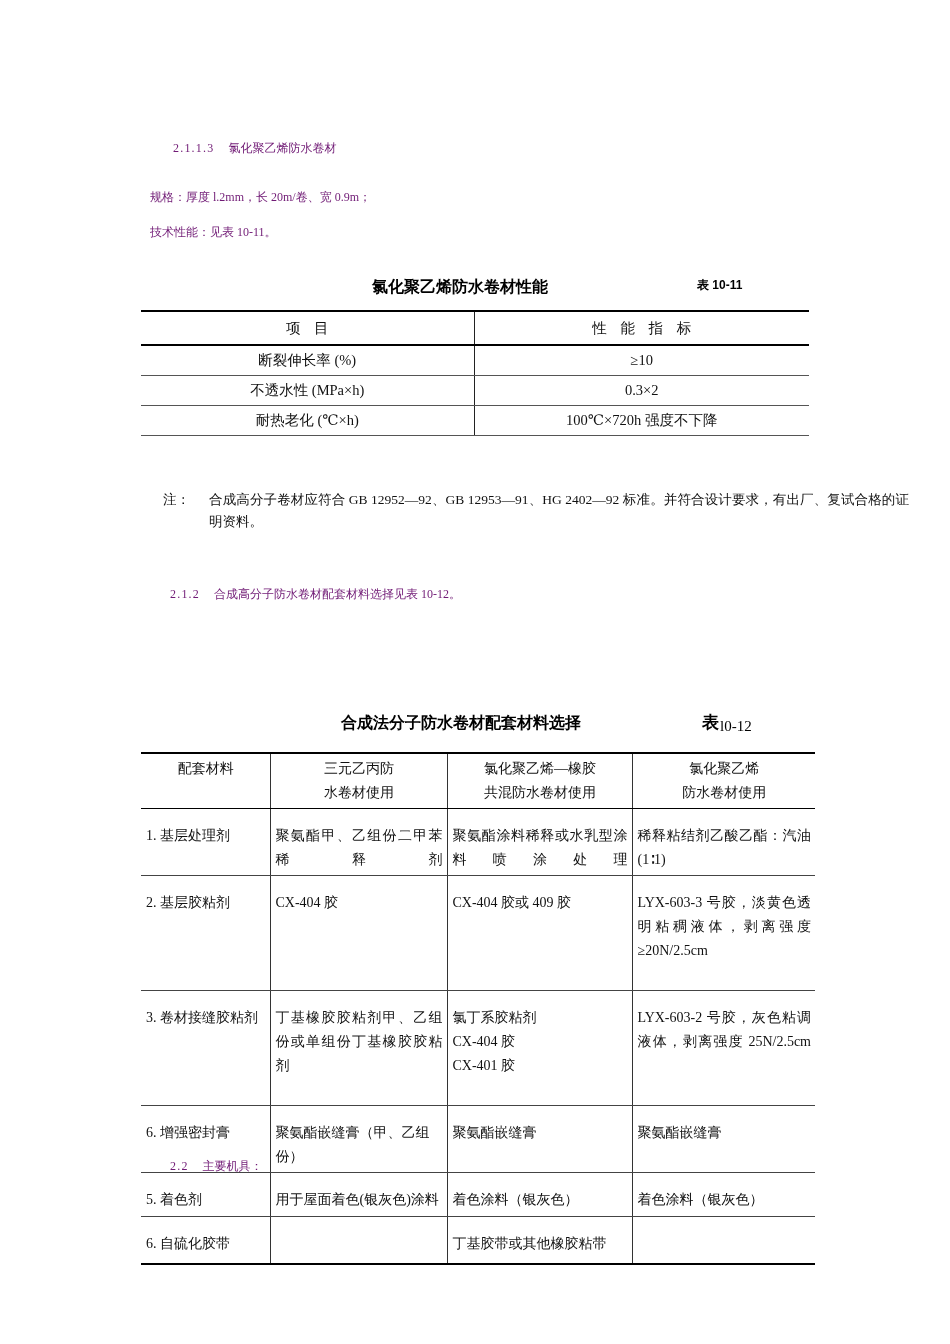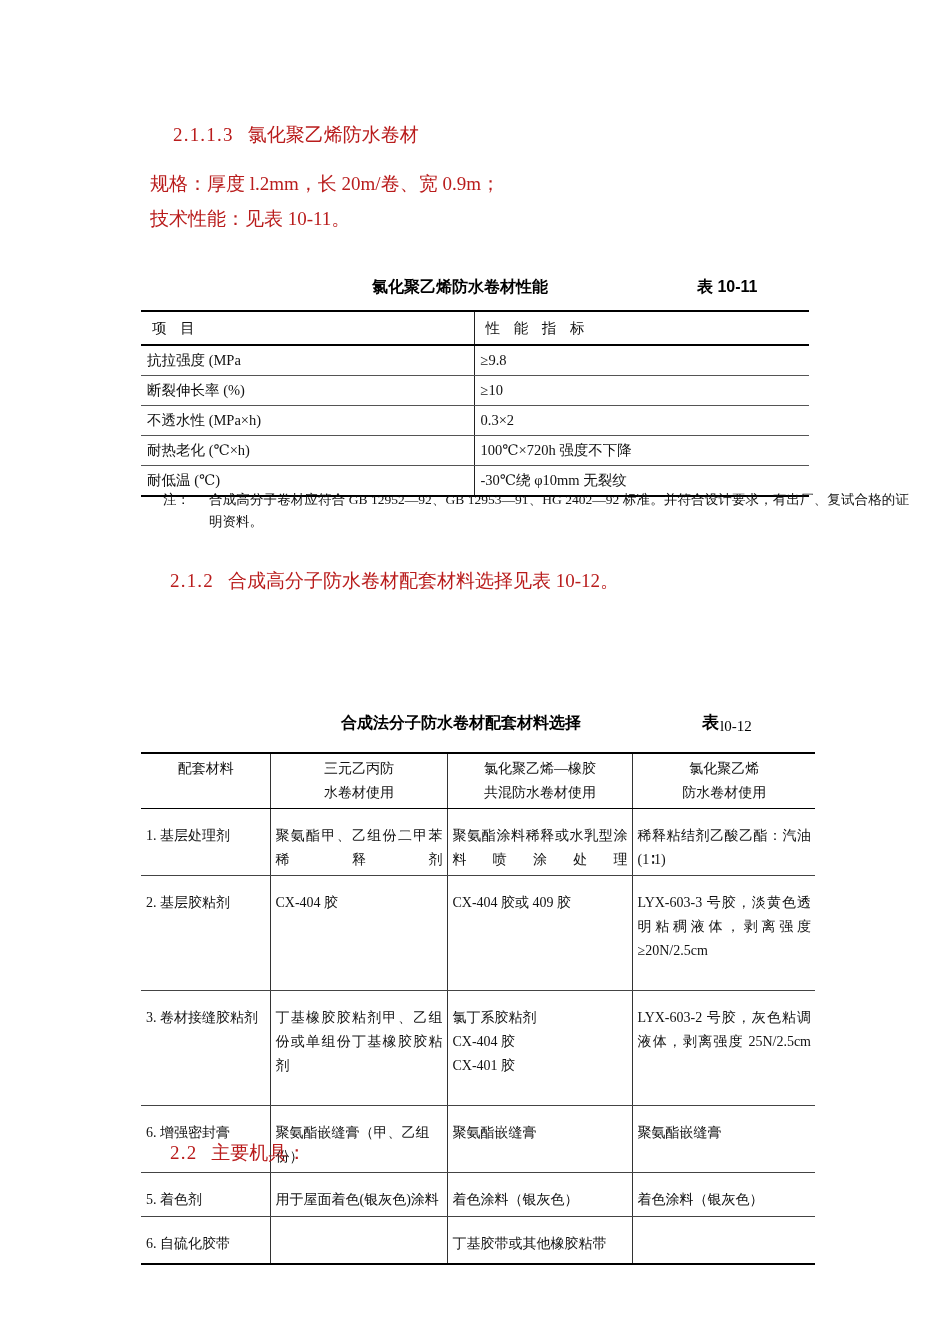--- a/index.html
+++ b/index.html
@@ -18,42 +18,43 @@
   .page {
     position: absolute;
     left: 0; top: 0;
     width: 950px;
     height: 1344px;
   }
 
   
   .para {
     position: absolute;
-    font-size: 19px;
+    font-size: 12px;
     line-height: 1.5;
-    color: #b91c1c;
+    color: #701a75;
     white-space: nowrap;
+    margin-top: 18px;
   }
   .num {
     letter-spacing: 1.2px;
   }
   .gap-sm { display: inline-block; width: 14px; }
 
   
   .caption {
     position: absolute;
     font-weight: bold;
     font-size: 16px;
     font-family: "Liberation Sans", "DejaVu Sans", sans-serif;
     color: #000;
     white-space: nowrap;
   }
   .caption-num {
     position: absolute;
-    font-size: 16px;
+    font-size: 12px;
     font-weight: bold;
     font-family: "Liberation Sans", "DejaVu Sans", sans-serif;
     white-space: nowrap;
   }
   .caption-num.big-biao {
     font-size: 17px;
   }
   .caption-num.big-biao .sub {
     font-size: 15px;
     font-family: "Liberation Serif", serif;
@@ -65,21 +66,21 @@
   
   .tbl1 {
     position: absolute;
     border-collapse: collapse;
     table-layout: fixed;
     font-size: 14.5px;
     color: #111;
   }
   .tbl1 td {
     padding: 4px 6px;
-    text-align: left;
+    text-align: center;
     border: 0;
     border-bottom: 1px solid #555;
     vertical-align: middle;
     height: 21px;
   }
   .tbl1 td.c1 { border-right: 1.4px solid #222; }
   .tbl1 tr.hdr td {
     border-bottom: 2.2px solid #000;
     border-top: 2.6px solid #000;
     letter-spacing: 5px;
@@ -157,38 +158,30 @@
     <colgroup>
         <col style="width:333px">
         <col style="width:335px">
       </colgroup>
     <tbody>
       <tr class="hdr">
         <td class="c1">项 目</td>
         <td>性 能 指 标</td>
       </tr>
       <tr>
-        <td class="c1">抗拉强度 (MPa</td>
-        <td>≥9.8</td>
-      </tr>
-      <tr>
         <td class="c1">断裂伸长率 (%)</td>
         <td>≥10</td>
       </tr>
       <tr>
         <td class="c1">不透水性 (MPa×h)</td>
         <td>0.3×2</td>
       </tr>
       <tr>
         <td class="c1">耐热老化 (℃×h)</td>
         <td>100℃×720h 强度不下降</td>
-      </tr>
-      <tr class="last">
-        <td class="c1">耐低温 (℃)</td>
-        <td>-30℃绕 φ10mm 无裂纹</td>
       </tr>
     </tbody>
   </table>
 
   <div class="note" style="left:163px; top:489px; width:660px;">
     <span class="lbl">注：</span>
     <div class="body">合成高分子卷材应符合 GB 12952—92、GB 12953—91、HG 2402—92 标准。并符合设计要求，有出厂、复试合格的证明资料。</div>
   </div>
 
   <div class="para" style="left:170px; top:567px;">

